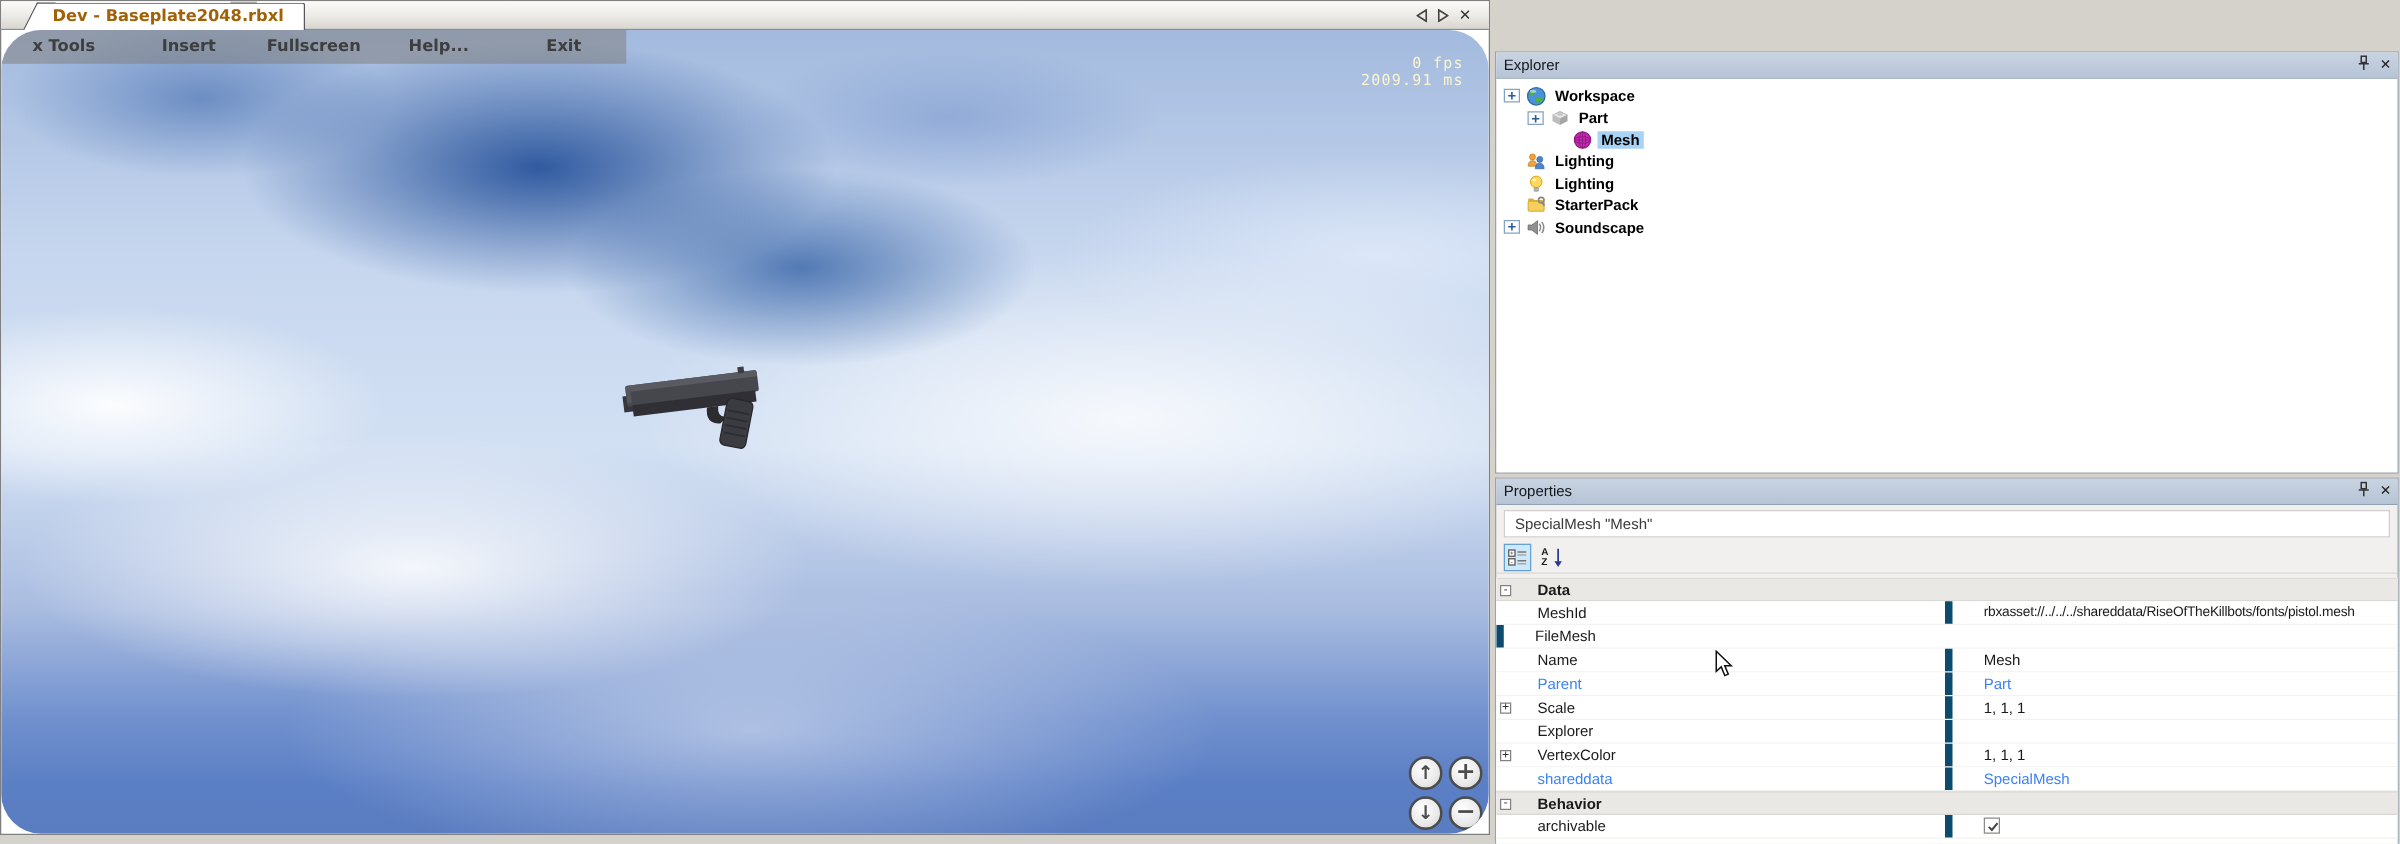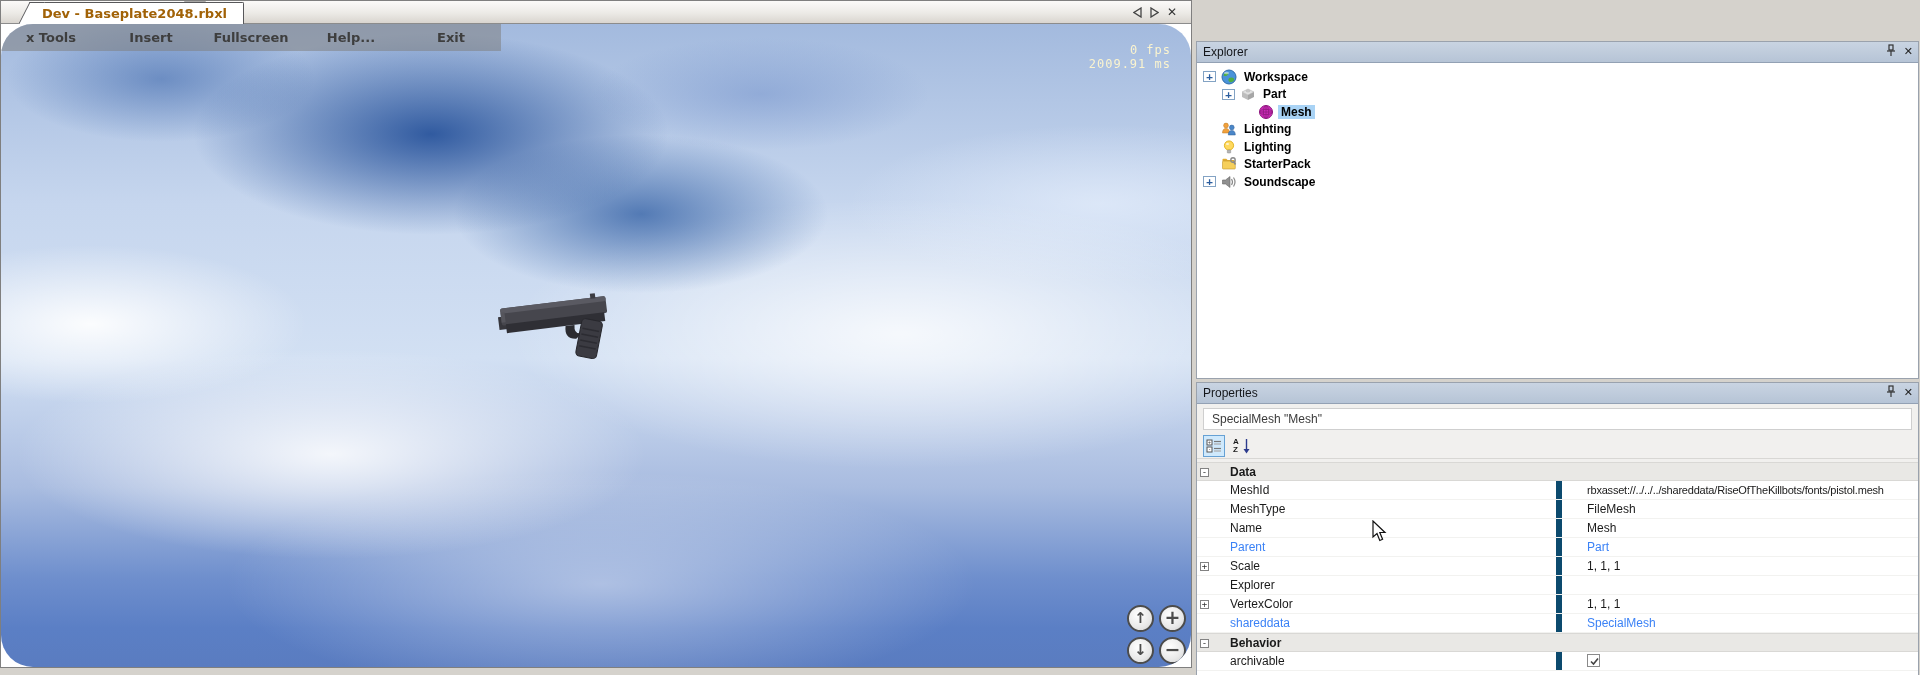--- a/index.html
+++ b/index.html
@@ -340,21 +340,20 @@
       </div>
 
       <div class="prow">
 
         <div class="plabel">MeshId</div>
         <div class="pvalue small">rbxasset://../../../shareddata/RiseOfTheKillbots/fonts/pistol.mesh</div>
       </div>
 
       <div class="prow">
 
-        <div class="plabel">MeshType</div>
         <div class="pvalue">FileMesh</div>
       </div>
 
       <div class="prow">
 
         <div class="plabel">Name</div>
         <div class="pvalue">Mesh</div>
       </div>
 
       <div class="prow readonly">

